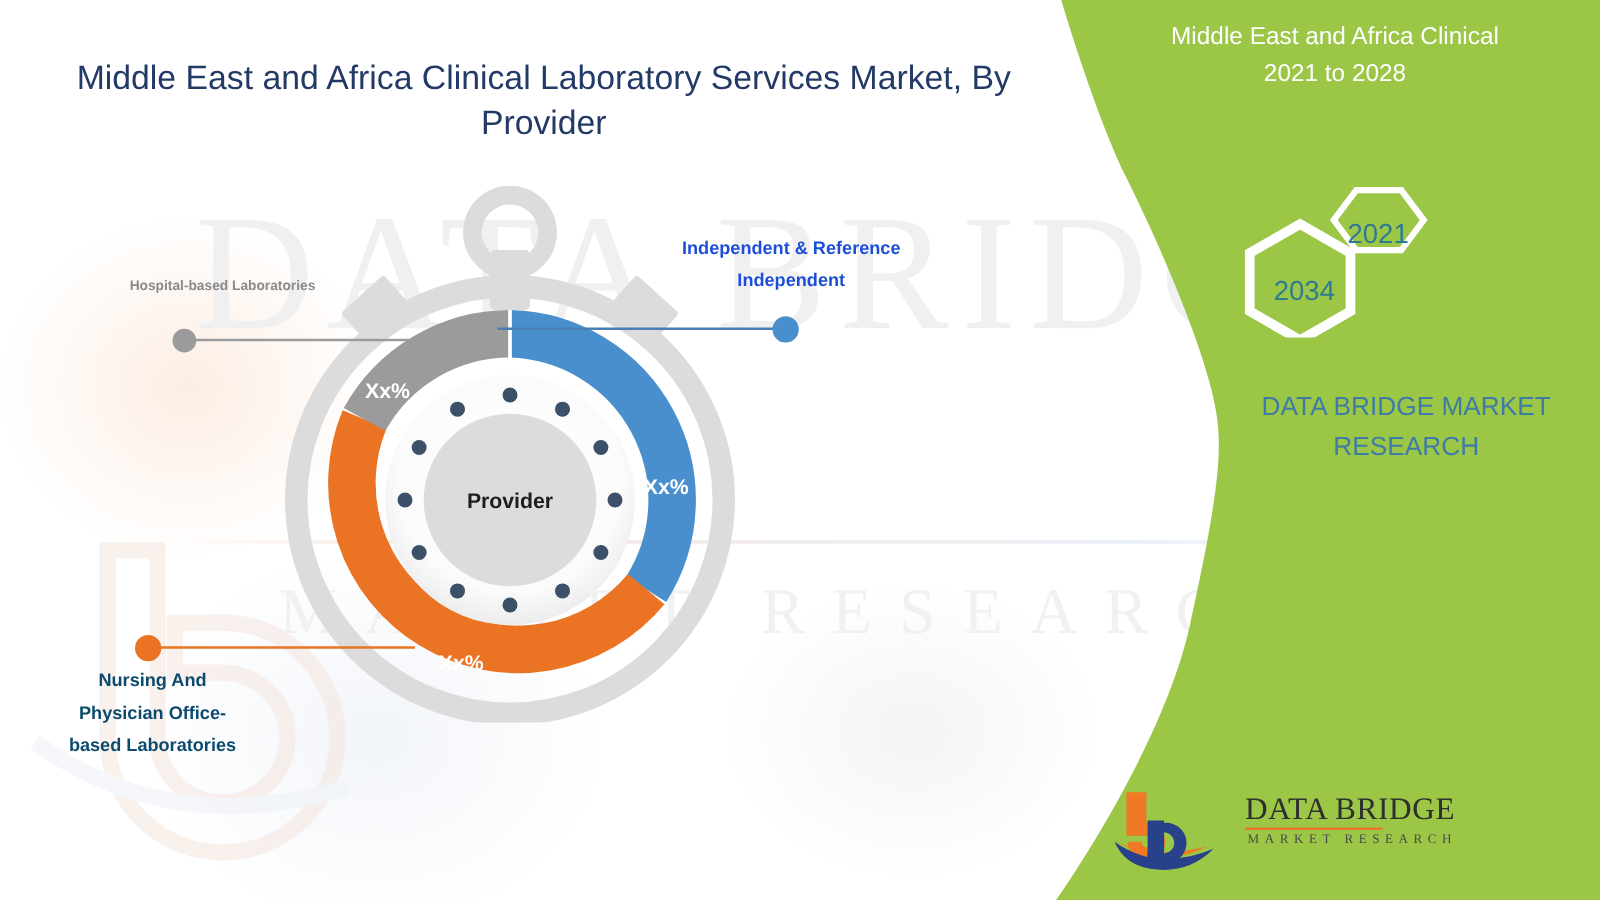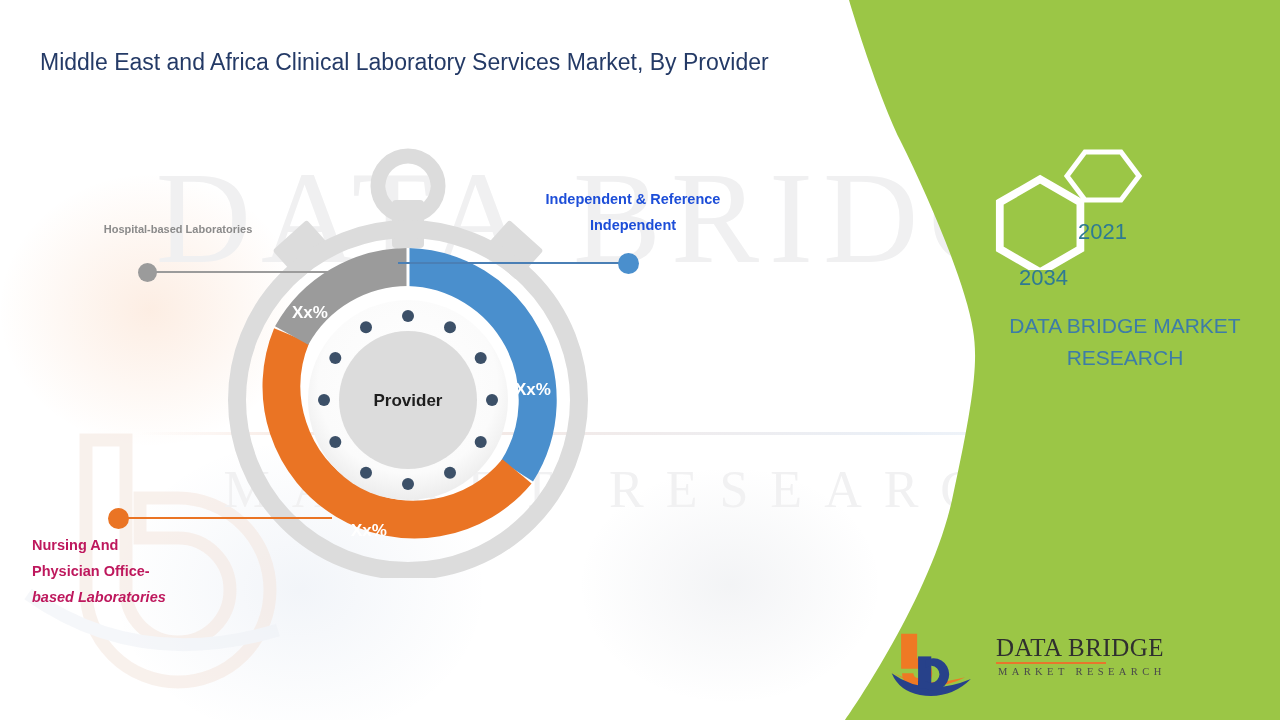--- a/index.html
+++ b/index.html
@@ -46,50 +46,49 @@
     position:absolute;left:8px;top:404px;width:330px;height:330px;
     opacity:.55;
   }
 
   
   #greenpanel{position:absolute;left:0;top:0;width:1280px;height:720px;pointer-events:none;}
 
   
   #chart-title{
     position:absolute;left:40px;top:44px;width:790px;
-    text-align:left;
+    text-align:center;
     color:#243a66;
-    font-size:23px;line-height:36px;font-weight:400;
+    font-size:27px;line-height:36px;font-weight:400;
     font-family:"Liberation Sans", sans-serif;
   }
   #chart-title .ln2{display:block;}
 
   
   #watch{position:absolute;left:222px;top:138px;width:372px;height:440px;}
 
   
   .callout{position:absolute;}
   .callout .dot{position:absolute;border-radius:50%;}
   .callout .line{position:absolute;height:2px;}
   .callout .ctext{position:absolute;font-weight:bold;font-size:14.5px;line-height:19px;}
 
   #callout-hospital .ctext{left:0;top:0;width:300px;text-align:center;color:#8a8a8a;font-size:11px;}
   #callout-independent .ctext{color:#1d4ed8;width:250px;text-align:center;}
-  #callout-nursing .ctext{color:#be185d;width:180px;text-align:left;}
+  #callout-nursing .ctext{color:#0c4a6e;width:180px;text-align:center;}
 
   
   #panel-title{
     position:absolute;left:900px;top:14px;width:336px;
     color:#ffffff;font-size:19.5px;line-height:30px;text-align:center;font-weight:400;
   }
   #hexgroup{position:absolute;left:975px;top:142px;width:200px;height:128px;}
   .hexyear{
     position:absolute;color:#2e7a93;font-size:22px;font-weight:400;
     font-family:"Liberation Sans", sans-serif;
-    margin-top:45px;
   }
   #brandline{
     position:absolute;left:960px;top:310px;width:330px;
     color:#3d7ca8;font-size:21px;line-height:32px;text-align:center;
   }
   #logo{position:absolute;left:884px;top:628px;width:228px;height:70px;}
   #logo .logo-main{
     position:absolute;left:112px;top:6px;font-size:25px;letter-spacing:.5px;
     color:#2f2f2f;font-family:"Liberation Serif", serif;white-space:nowrap;
   }
@@ -198,24 +197,26 @@
     <div class="ctext" style="left:0px;top:26px;">Independent</div>
     <div class="line" style="left:-110px;top:72px;width:230px;background:#4a7fb5;"></div>
     <div class="dot" style="left:110px;top:63px;width:21px;height:21px;background:#4a8fcd;"></div>
   </div>
 
   <div id="callout-nursing" class="callout" style="left:42px;top:508px;width:320px;height:110px;">
     <div class="dot" style="left:66px;top:0px;width:21px;height:21px;background:#ea7424;"></div>
     <div class="line" style="left:85px;top:9px;width:205px;background:#ea7424;"></div>
     <div class="ctext" style="left:-10px;top:28px;">Nursing And</div>
     <div class="ctext" style="left:-10px;top:54px;">Physician Office-</div>
-    <div class="ctext" style="left:-10px;top:80px;font-style:italic;">based Laboratories</div>
+    <div class="ctext" style="left:-10px;top:80px;">based Laboratories</div>
   </div>
 
   <div id="panel-title">
+    <div>Middle East and Africa Clinical</div>
+    <div>2021 to 2028</div>
   </div>
 
   <div id="hexgroup">
     <svg viewBox="0 0 200 128" width="200" height="128">
 
       <polygon points="22,46 48,31 74,46 74,76 48,91 22,76" fill="none" stroke="#ffffff" stroke-width="5" transform="scale(1.55) translate(-6,-7)"></polygon>
 
       <polygon points="110,10 146,10 164,34 146,58 110,58 92,34" fill="none" stroke="#ffffff" stroke-width="5"></polygon>
     </svg>
     <div class="hexyear" style="left:44px;top:78px;">2034</div>

